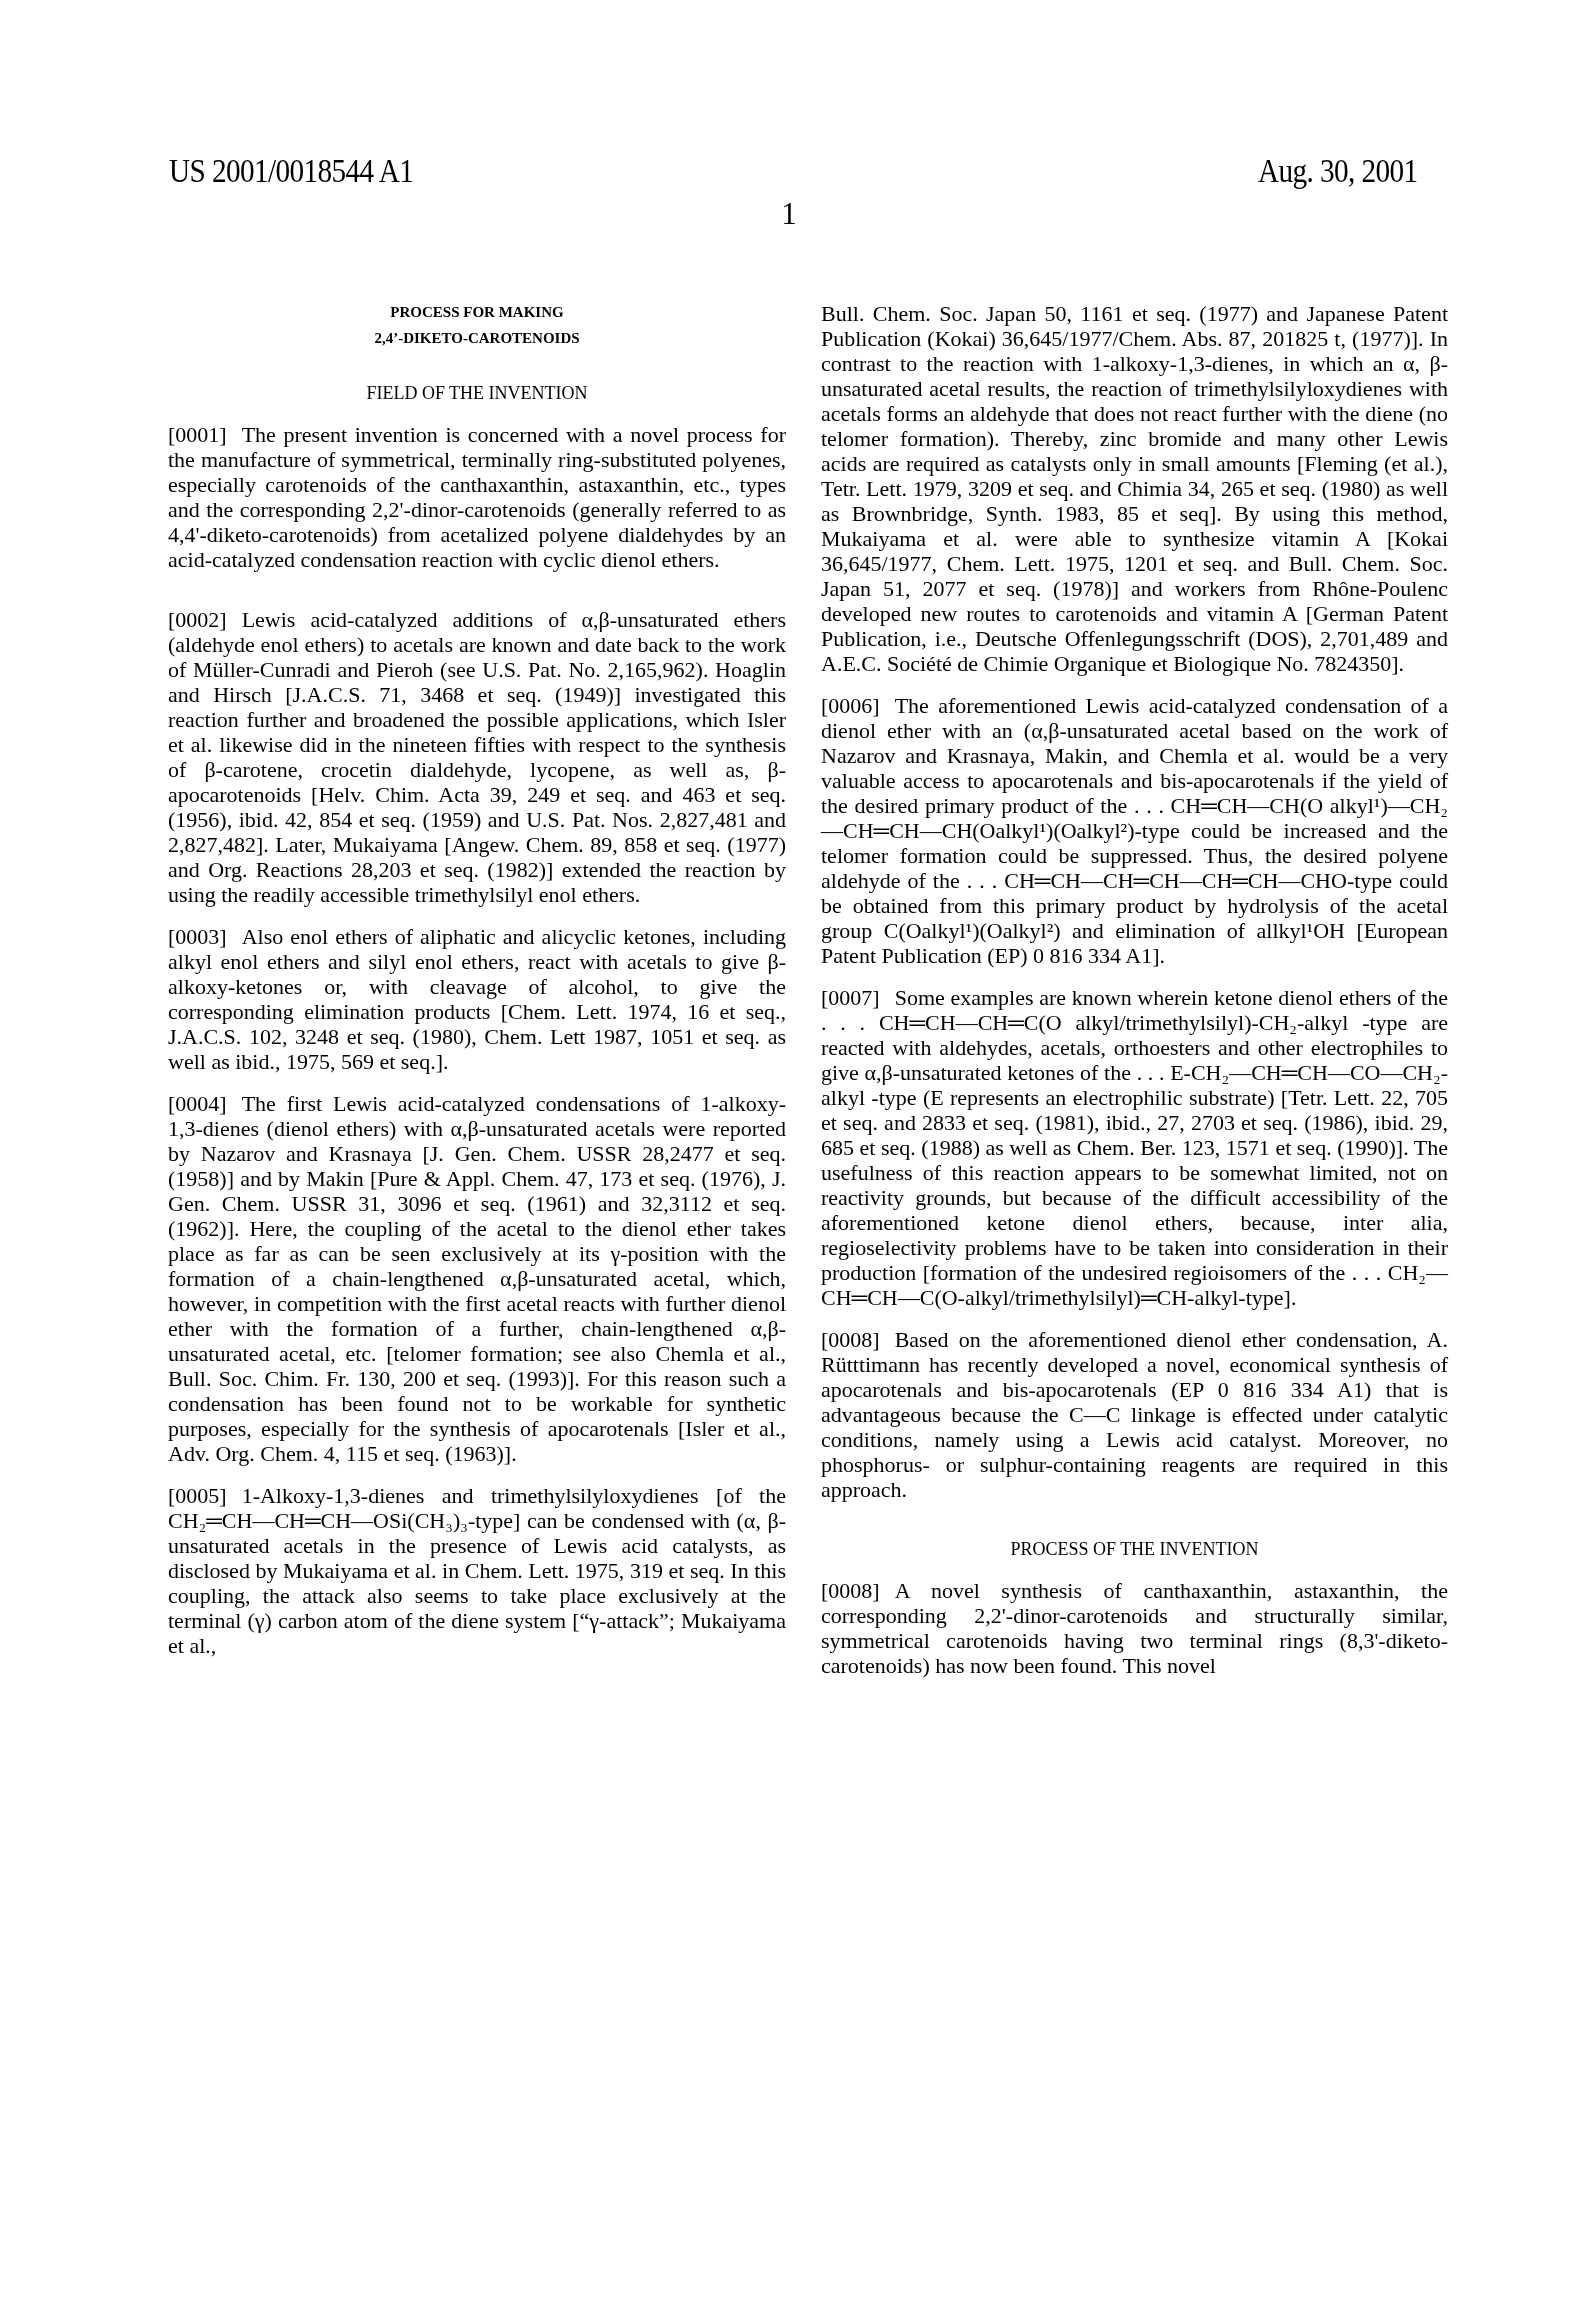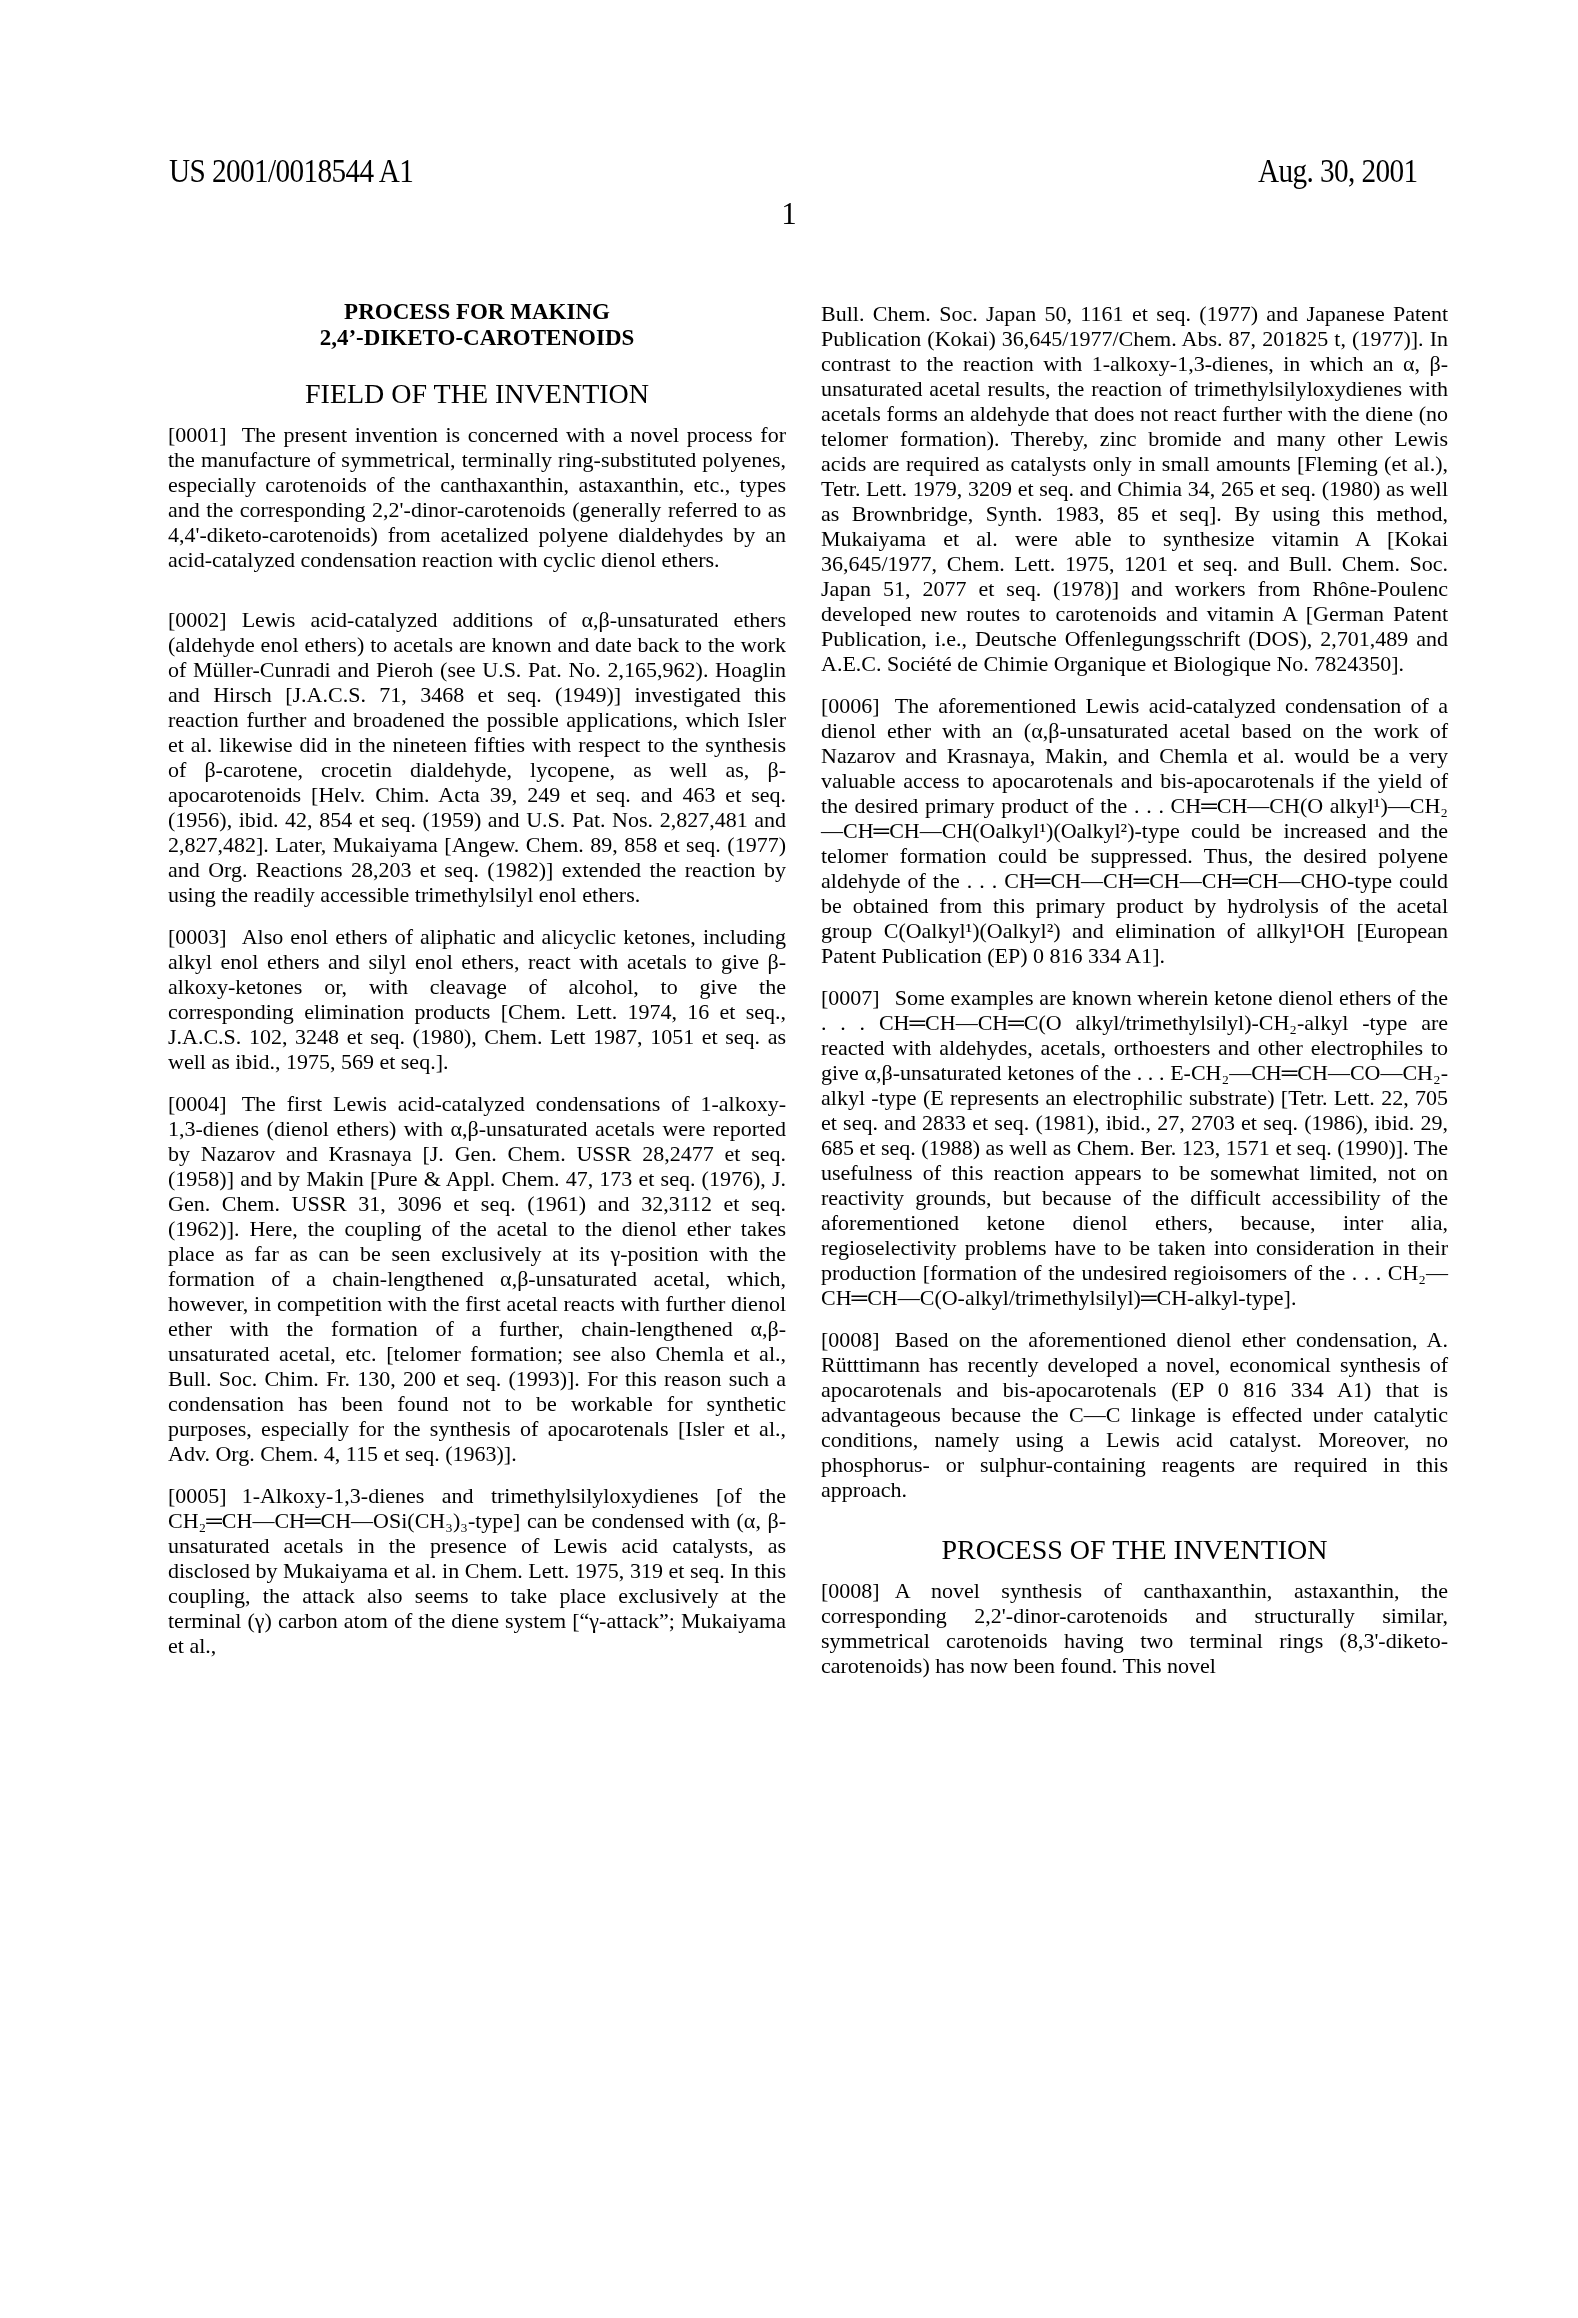--- a/index.html
+++ b/index.html
@@ -4,22 +4,22 @@
 <style>
   html, body { margin: 0; padding: 0; background: #ffffff; }
   body { width: 1578px; height: 2319px; position: relative; overflow: hidden;
          font-family: "Liberation Serif", "DejaVu Serif", serif; color: #000; }
   .hdr-left { position: absolute; left: 169px; top: 152px; font-size: 34px; letter-spacing: -0.7px; transform: scaleX(0.86); transform-origin: left top; }
   .hdr-right { position: absolute; right: 161px; top: 152px; font-size: 34px; letter-spacing: -0.7px; transform: scaleX(0.86); transform-origin: right top; }
   .page-num { position: absolute; left: 0; right: 0; top: 196px; text-align: center; font-size: 31px; }
   .col { position: absolute; top: 299px; width: 618px; font-size: 22px; line-height: 25px; text-align: justify; }
   .col.left { left: 168px; }
   .col.right { left: 821px; width: 627px; top: 301px; }
-  .title { text-align: center; font-weight: bold; font-size: 23px; line-height: 26px; margin: 0 0 30px 0; }
-  .heading { text-align: center; font-size: 28px; margin: 0 0 16.3px 0; }
+  .title { text-align: center; font-weight: bold; font-size: 15px; line-height: 26px; margin: 0 0 30px 0; }
+  .heading { text-align: center; font-size: 18px; margin: 0 0 16.3px 0; }
   .para { margin: 0 0 17px 0; }
   .pnum { font-weight: normal; margin-right: 15px; }
   .spacer-head { height: 17.7px; }
 </style>
 </head>
 <body>
 
 <div class="hdr-left">US 2001/0018544 A1</div>
 <div class="hdr-right">Aug. 30, 2001</div>
 <div class="page-num">1</div>

